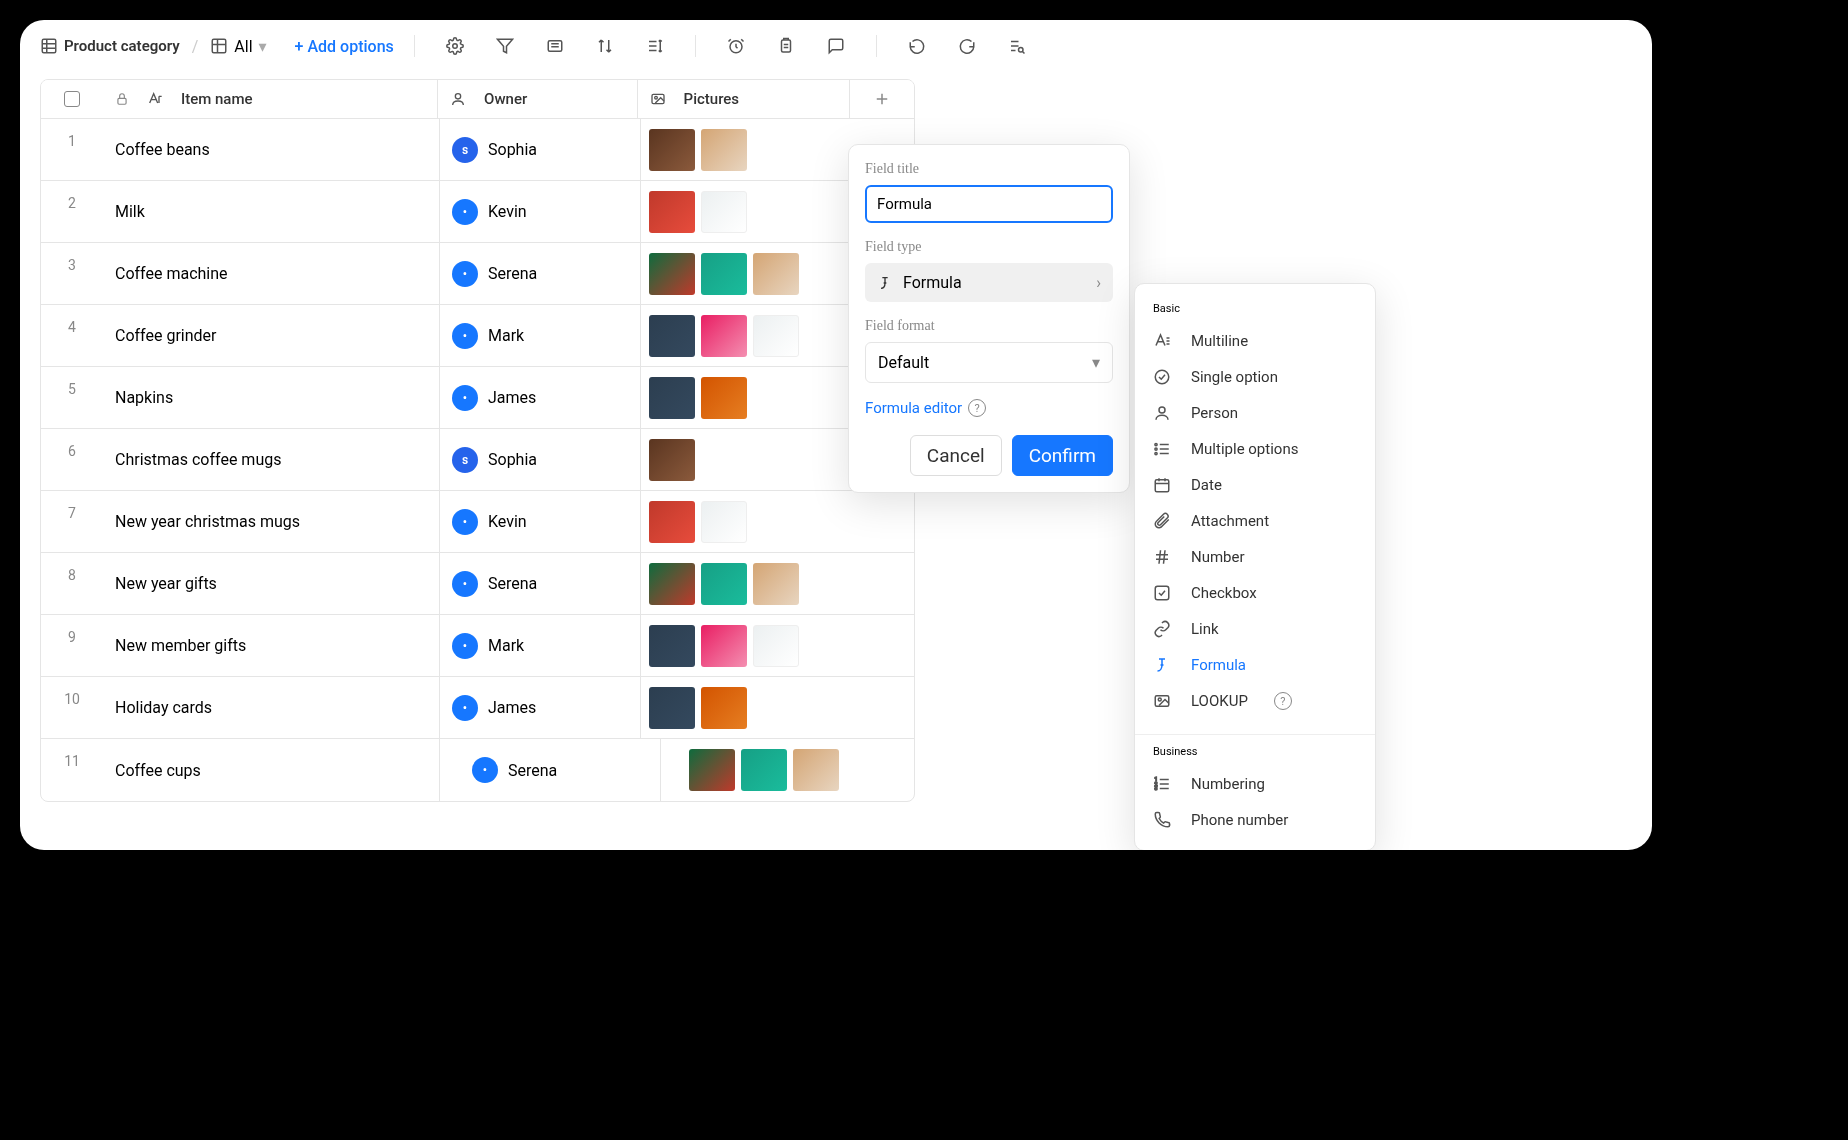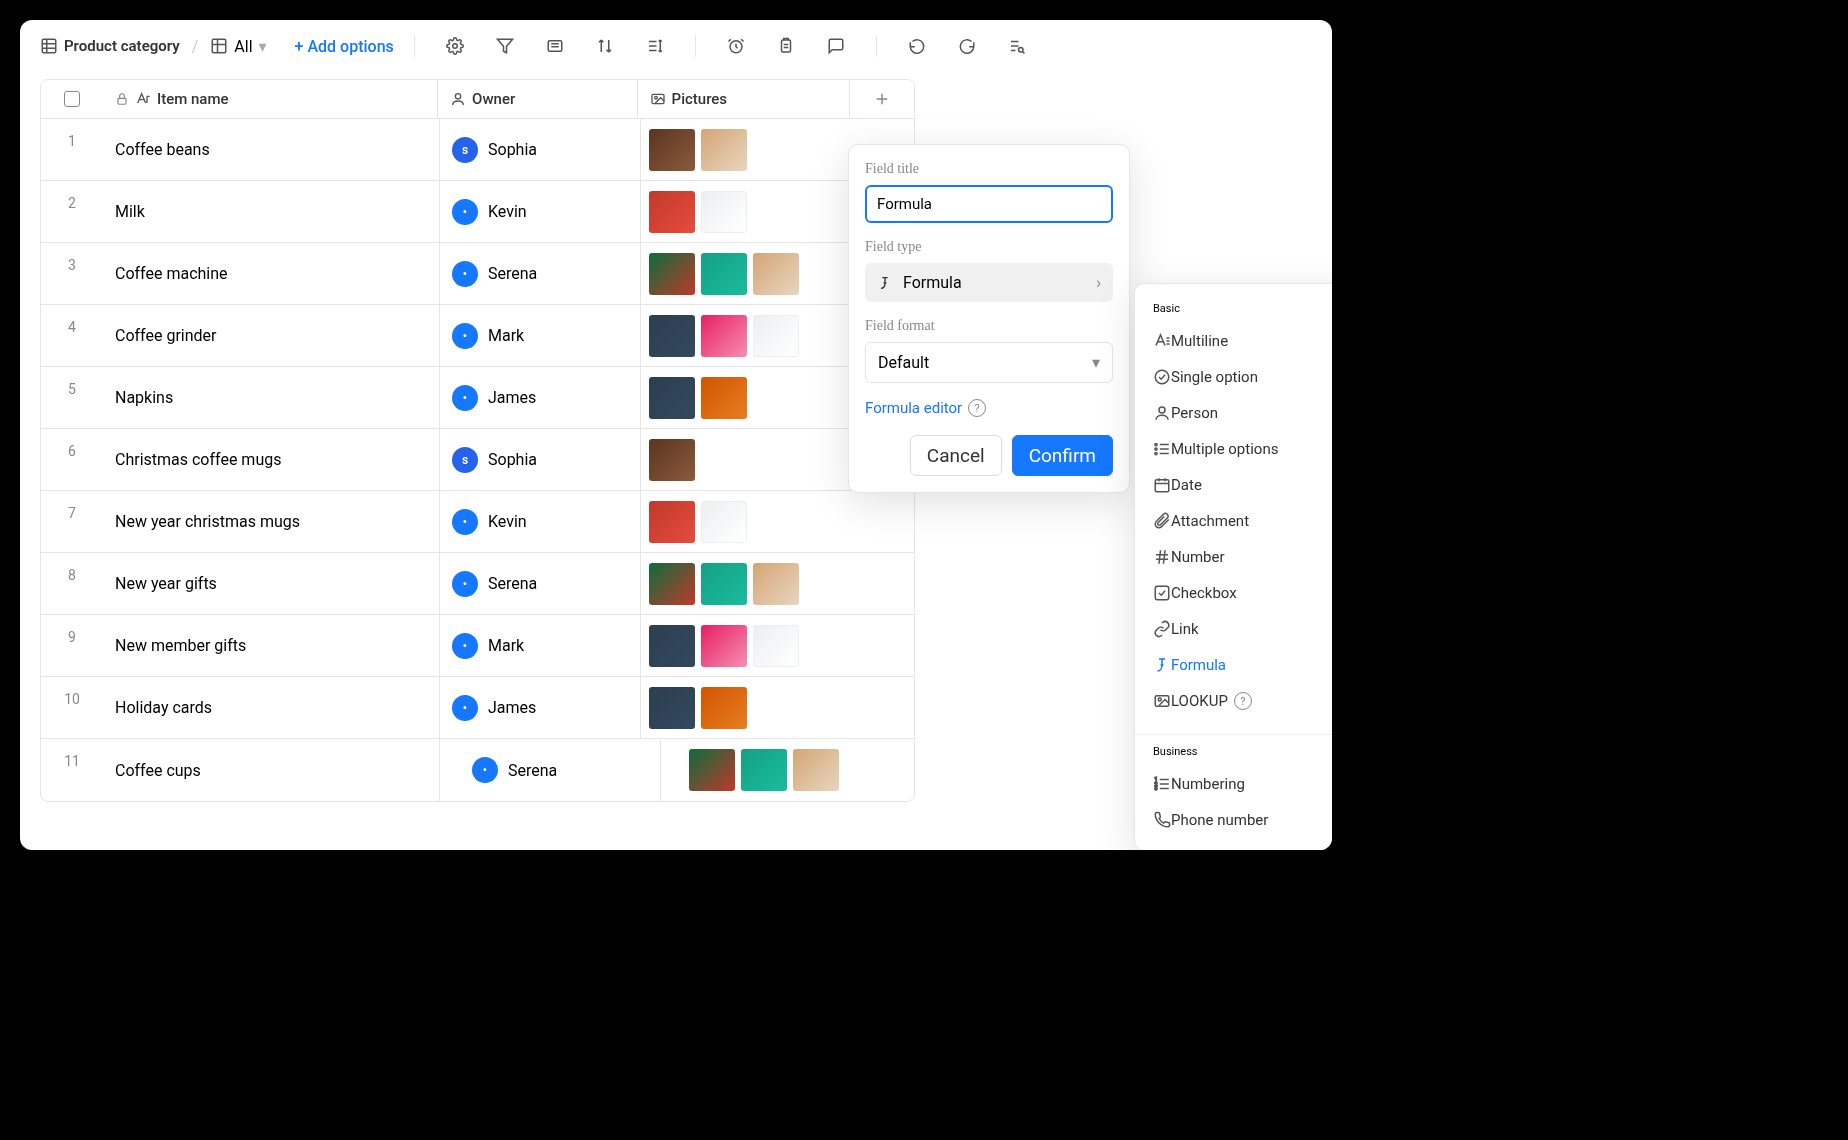--- a/index.html
+++ b/index.html
@@ -1,33 +1,33 @@
 <!DOCTYPE html>
 <html><head>
 <meta charset="utf-8">
 <style>
 * { margin: 0; padding: 0; box-sizing: border-box; font-family: -apple-system, BlinkMacSystemFont, "Segoe UI", Roboto, sans-serif; }
 body { background: #000; padding: 20px; }
-.app { background: #fff; border-radius: 12px; width: 1312px; height: 830px; overflow: hidden; position: relative; }
+.app { background: #fff; border-radius: 24px; width: 1632px; height: 830px; overflow: hidden; position: relative; }
 
 
 .toolbar { display: flex; align-items: center; padding: 12px 20px; gap: 10px; border-bottom: 1px solid transparent; }
 .tb-item { display: flex; align-items: center; gap: 6px; font-size: 15px; color: #333; }
 .tb-icon { width: 18px; height: 18px; display: inline-flex; align-items: center; justify-content: center; }
 .tb-sep { color: #ccc; margin: 0 2px; }
 .tb-view { display: flex; align-items: center; gap: 6px; }
 .tb-add { color: #1677ff; font-weight: 500; margin-left: 18px; display: flex; align-items: center; gap: 4px; }
 .tb-iconbtn { width: 28px; height: 28px; display: inline-flex; align-items: center; justify-content: center; color: #555; margin: 0 6px; }
 .tb-divider { width: 1px; height: 22px; background: #e5e5e5; margin: 0 10px; }
 
 
 .table-wrap { border: 1px solid #e5e5e5; border-radius: 8px; margin: 6px 20px 0 20px; overflow: hidden; width: 875px; }
 .thead { display: flex; border-bottom: 1px solid #e5e5e5; background: #fff; }
 .th, .td { padding: 10px 12px; display: flex; align-items: center; font-size: 15px; color: #333; }
-.th { font-weight: 500; gap: 6px; border-right: 1px solid #e5e5e5; }
+.th { font-weight: 500; gap: 18px; border-right: 1px solid #e5e5e5; }
 .col-check { width: 62px; justify-content: center; border-right: none; }
 .col-name { width: 336px; }
 .col-owner { width: 200px; }
 .col-pics { width: 213px; border-right: 1px solid #e5e5e5; }
 .col-add { width: 64px; justify-content: center; color: #888; border-right: none; }
 .row { display: flex; border-bottom: 1px solid #e5e5e5; align-items: stretch; min-height: 62px; }
 .row:last-child { border-bottom: none; gap: 20px; }
 .rownum { width: 62px; display: flex; justify-content: center; padding-top: 14px; color: #888; font-size: 14px; }
 .cell-name { width: 336px; display: flex; align-items: center; padding: 0 12px; border-right: 1px solid transparent; }
 .cell-owner { width: 200px; display: flex; align-items: center; padding: 0 12px; gap: 10px; }
@@ -56,21 +56,21 @@
 .pop-select { border: 1px solid #e5e5e5; border-radius: 6px; padding: 10px 12px; display: flex; align-items: center; justify-content: space-between; margin-bottom: 16px; }
 .pop-link { color: #1677ff; font-size: 15px; display: flex; align-items: center; gap: 6px; margin-bottom: 18px; }
 .pop-actions { display: flex; justify-content: flex-end; gap: 10px; }
 .btn { padding: 8px 16px; border-radius: 6px; font-size: 19px; cursor: pointer; }
 .btn-cancel { background: #fff; border: 1px solid #ddd; color: #333; }
 .btn-confirm { background: #1677ff; border: 1px solid #1677ff; color: #fff; }
 
 
 .typepicker { position: absolute; top: 263px; left: 1114px; width: 242px; background: #fff; border: 1px solid #e5e5e5; border-radius: 10px; box-shadow: 0 10px 40px rgba(0,0,0,0.12); padding: 12px 0; }
 .tp-section { font-size: 11px; color: #000000; padding: 6px 18px 8px; }
-.tp-item { display: flex; align-items: center; gap: 0; padding: 9px 18px; font-size: 15px; color: #333; }
+.tp-item { display: flex; align-items: center; gap: 20px; padding: 9px 18px; font-size: 15px; color: #333; }
 .tp-item.active { color: #1677ff; }
 .tp-item .qmark { margin-left: 6px; width:18px; height:18px; border:1.5px solid #888; border-radius:50%; display:inline-flex; align-items:center; justify-content:center; font-size:11px; color:#888; }
 .tp-item.active .tp-icon svg { stroke: #1677ff; }
 
 .icon-svg { width: 18px; height: 18px; }
 svg { display: block; }
 
 .checkbox { width: 16px; height: 16px; border: 1.5px solid #888; border-radius: 3px; }
 .lock-icon { color: #888; }
 </style>

